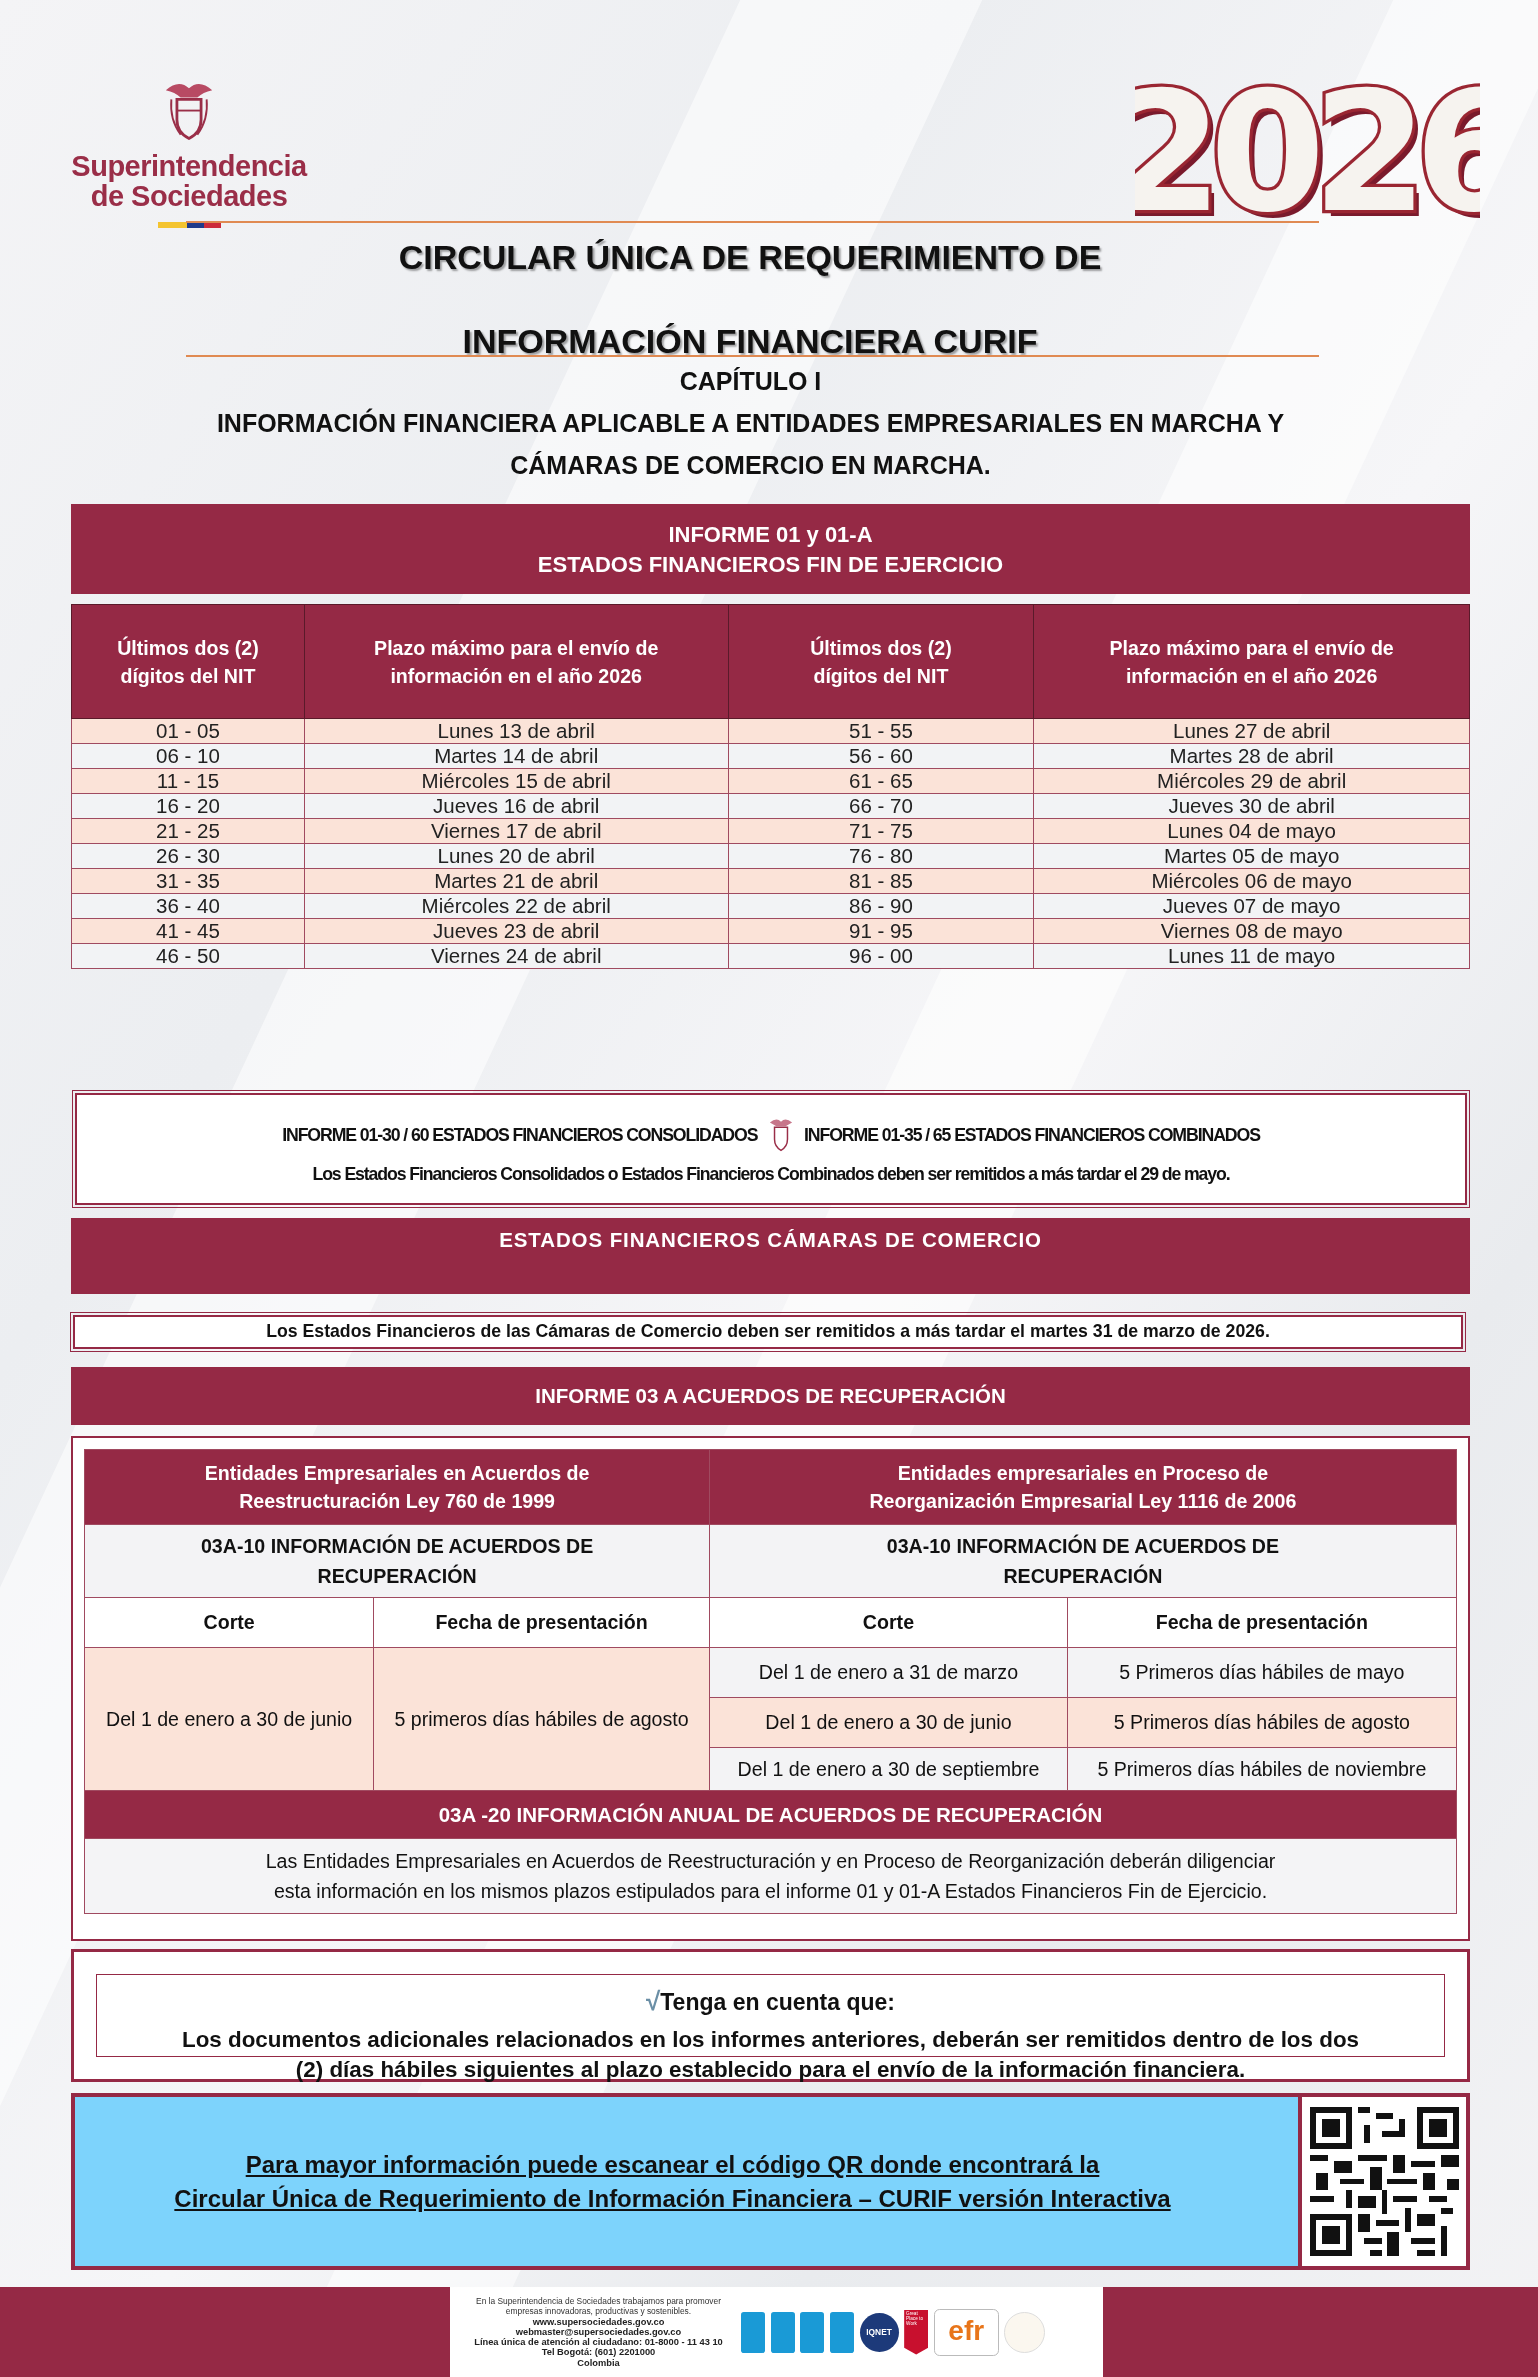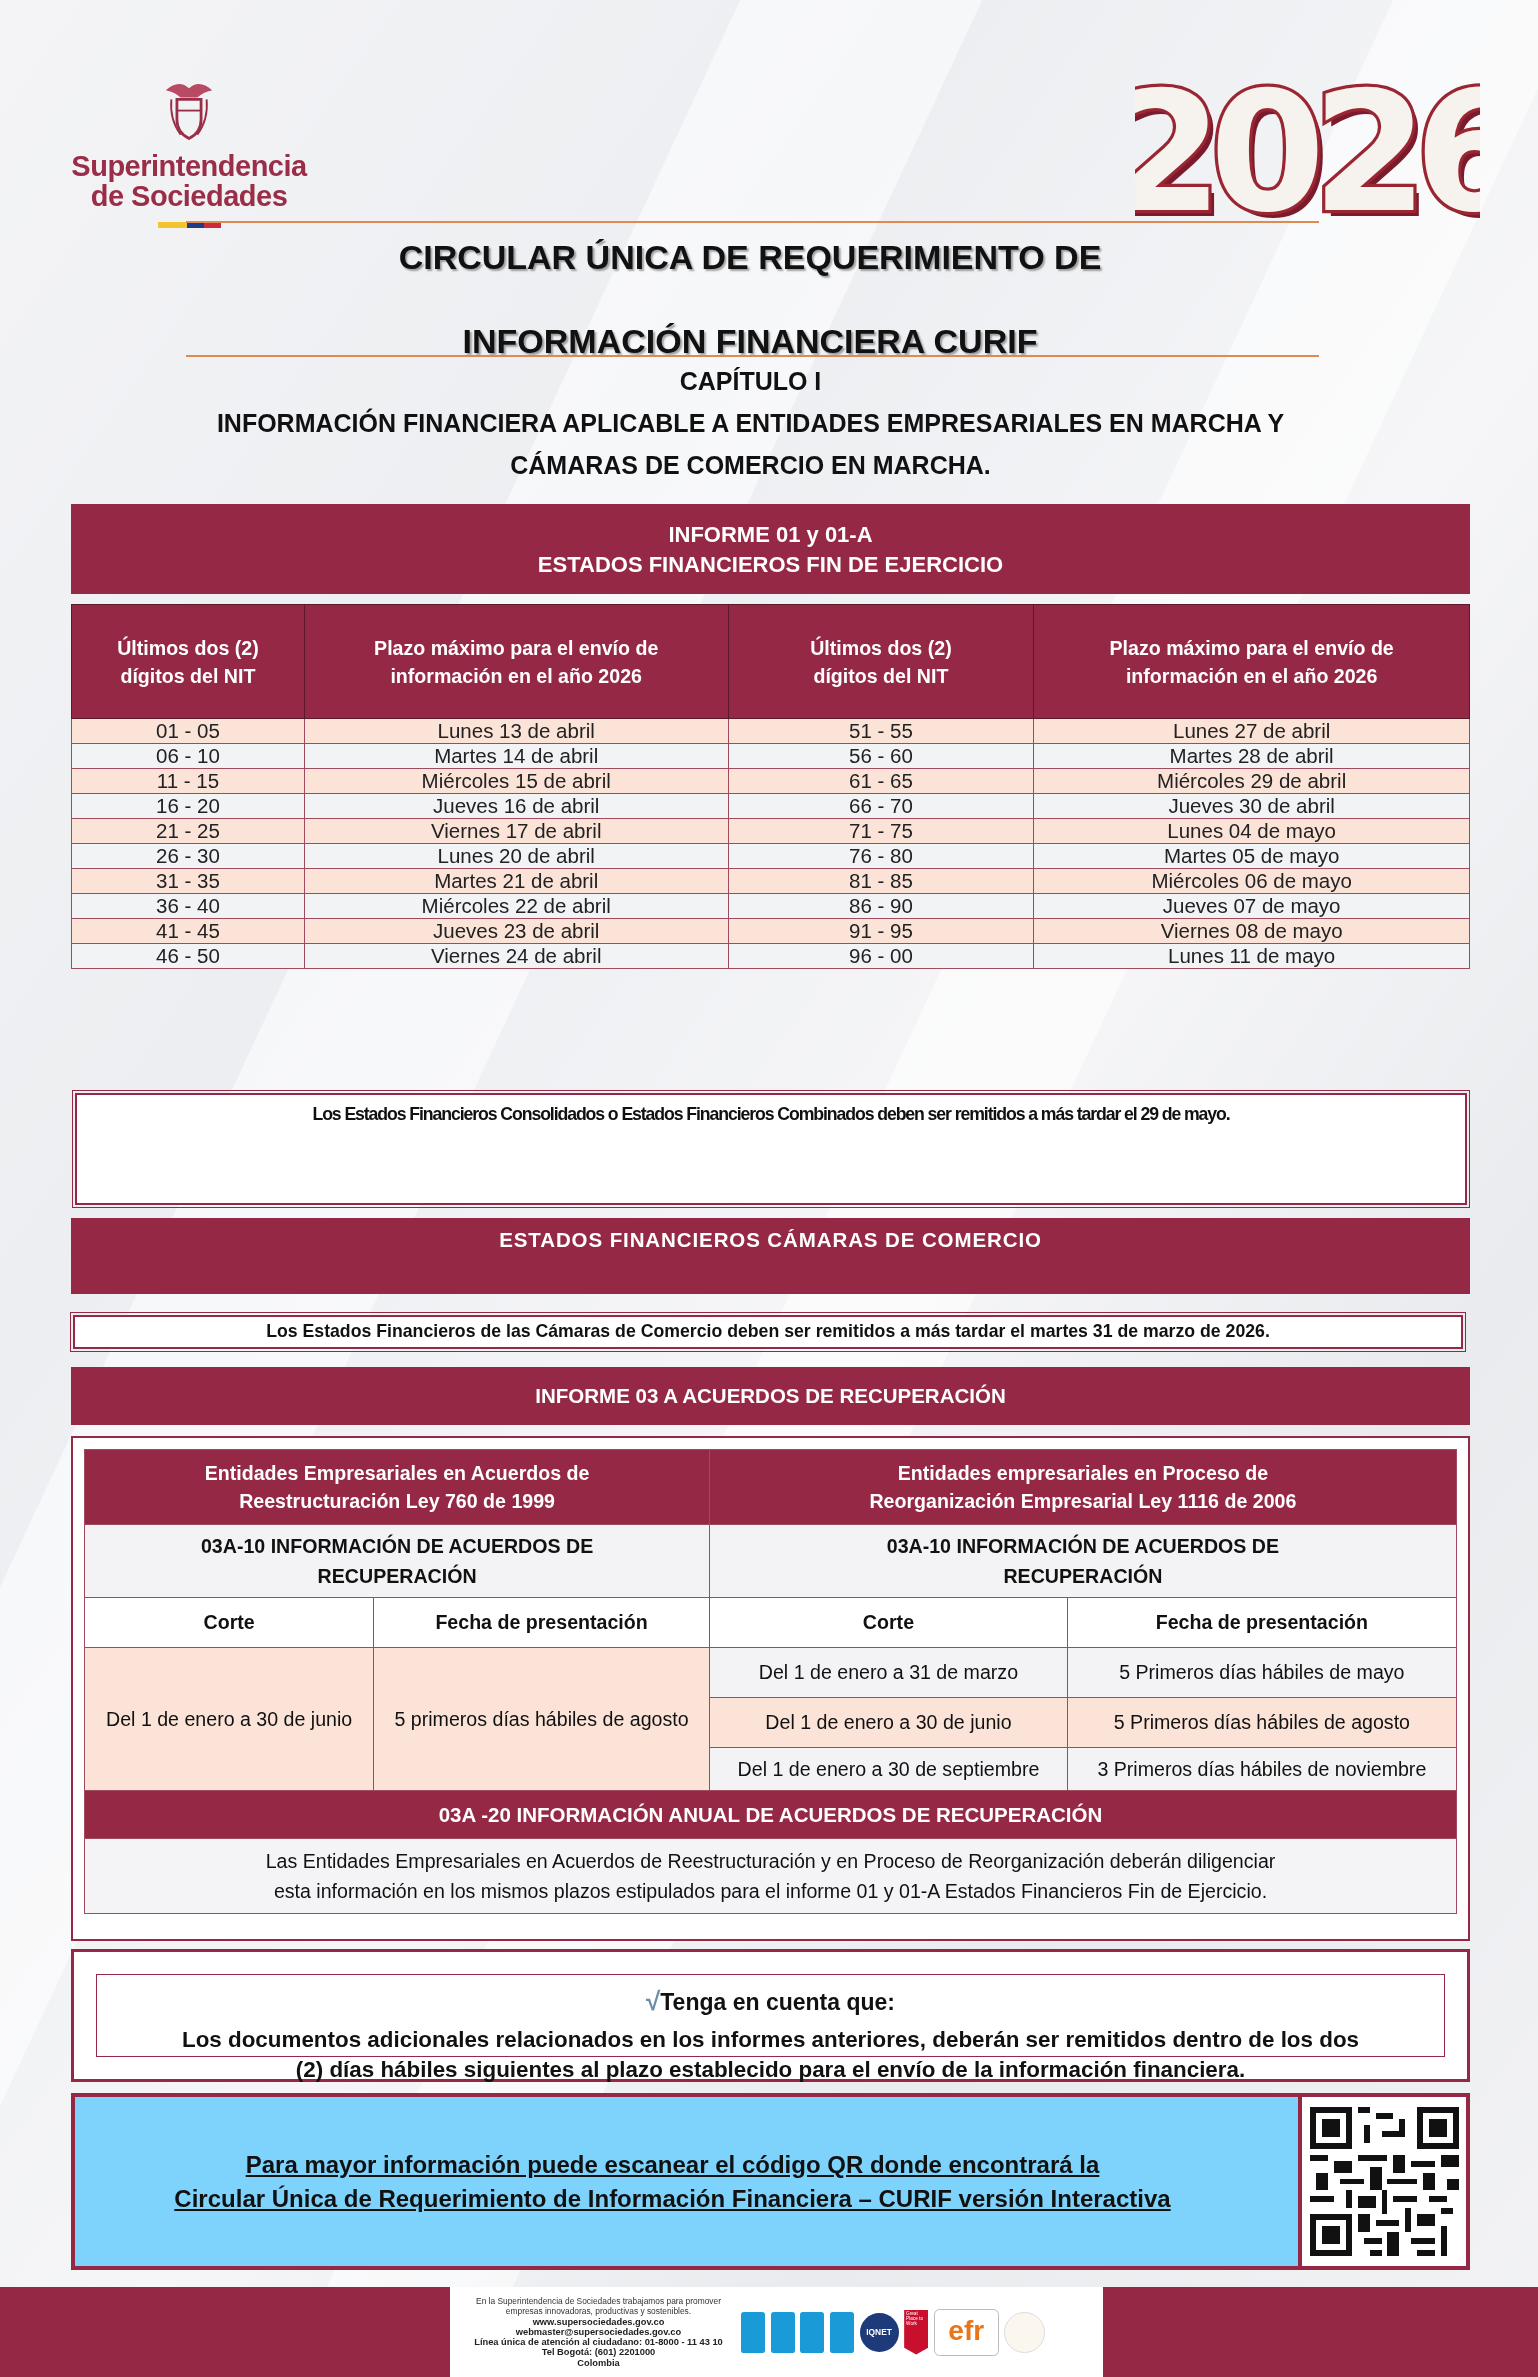--- a/index.html
+++ b/index.html
@@ -168,20 +168,28 @@
           <td>46 - 50</td>
           <td>Viernes 24 de abril</td>
           <td>96 - 00</td>
           <td>Lunes 11 de mayo</td>
         </tr>
     </tbody>
   </table>
 </div>
 
 <div class="abs boxed" style="left:75px;top:1093px;width:1392px;height:112px;text-align:center;">
+  <div style="display:flex;justify-content:center;align-items:center;gap:9.3px;margin-top:22.4px;font-size:17.7px;font-weight:bold;letter-spacing:-1.1px;">
+    <span>INFORME 01-30 / 60 ESTADOS FINANCIEROS CONSOLIDADOS</span>
+    <svg width="28" height="37" viewBox="0 0 30 40">
+      <path d="M3 6 Q10 0 15 5 Q20 0 27 6 L20 10 L10 10Z" fill="#c7768a"></path>
+      <path d="M8 11 L22 11 L22 24 Q22 32 15 36 Q8 32 8 24Z" fill="none" stroke="#9a2e48" stroke-width="1.6"></path>
+    </svg>
+    <span>INFORME 01-35 / 65 ESTADOS FINANCIEROS  COMBINADOS</span>
+  </div>
   <div style="margin-top:9.3px;font-size:17.7px;font-weight:bold;letter-spacing:-1.1px;">Los Estados Financieros Consolidados o Estados Financieros Combinados deben ser remitidos a más tardar el 29 de mayo.</div>
 </div>
 
 <div class="abs maroon" style="left:71px;top:1218px;width:1399px;height:76px;text-align:center;font-weight:bold;font-size:20.5px;line-height:28px;padding-top:7.5px;letter-spacing:0.9px;">
   <div>ESTADOS FINANCIEROS CÁMARAS DE COMERCIO</div>
 </div>
 <div class="abs boxed" style="left:73px;top:1315px;width:1390px;height:34px;text-align:center;font-size:17.7px;font-weight:bold;line-height:28px;">Los Estados Financieros  de las Cámaras de Comercio  deben ser remitidos a más tardar el martes 31 de marzo de 2026.</div>
 
 <div class="abs maroon" style="left:71px;top:1367px;width:1399px;height:58px;text-align:center;font-weight:bold;font-size:20.5px;line-height:58px;">INFORME 03 A  ACUERDOS DE RECUPERACIÓN</div>
 
@@ -213,21 +221,21 @@
       <td class="peach" rowspan="3">5 primeros días hábiles de agosto</td>
       <td class="light data">Del 1 de enero a 31 de marzo</td>
       <td class="light data">5 Primeros días hábiles de mayo</td>
     </tr>
     <tr>
       <td class="peach data">Del 1 de enero a 30 de junio</td>
       <td class="peach data">5 Primeros días hábiles de agosto</td>
     </tr>
     <tr>
       <td class="light" style="height:43px">Del 1 de enero a 30 de septiembre</td>
-      <td class="light" style="height:43px">3 Primeros días hábiles de noviembre</td>
+      <td class="light" style="height:43px">5 Primeros días hábiles de noviembre</td>
     </tr>
     <tr>
       <td class="bar" colspan="4">03A -20 INFORMACIÓN ANUAL DE ACUERDOS DE RECUPERACIÓN</td>
     </tr>
     <tr>
       <td class="note" colspan="4"><span>Las Entidades Empresariales en Acuerdos de Reestructuración y en Proceso de Reorganización deberán diligenciar</span><br><span>esta información en los mismos plazos estipulados para el informe 01 y 01-A Estados Financieros Fin de Ejercicio.</span></td>
     </tr>
   </tbody>
     </table>
 </div>

